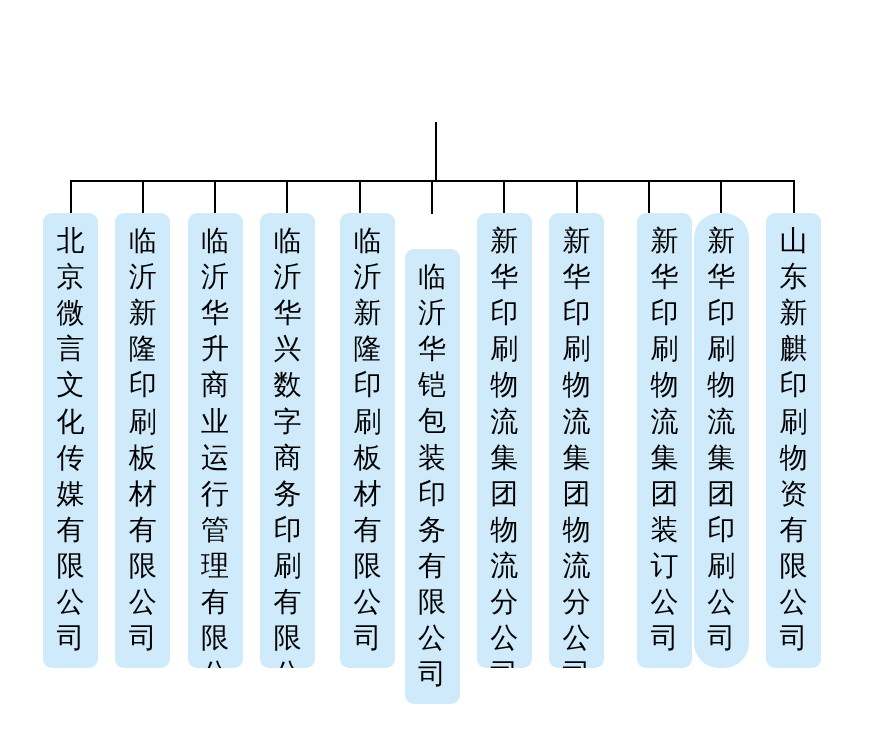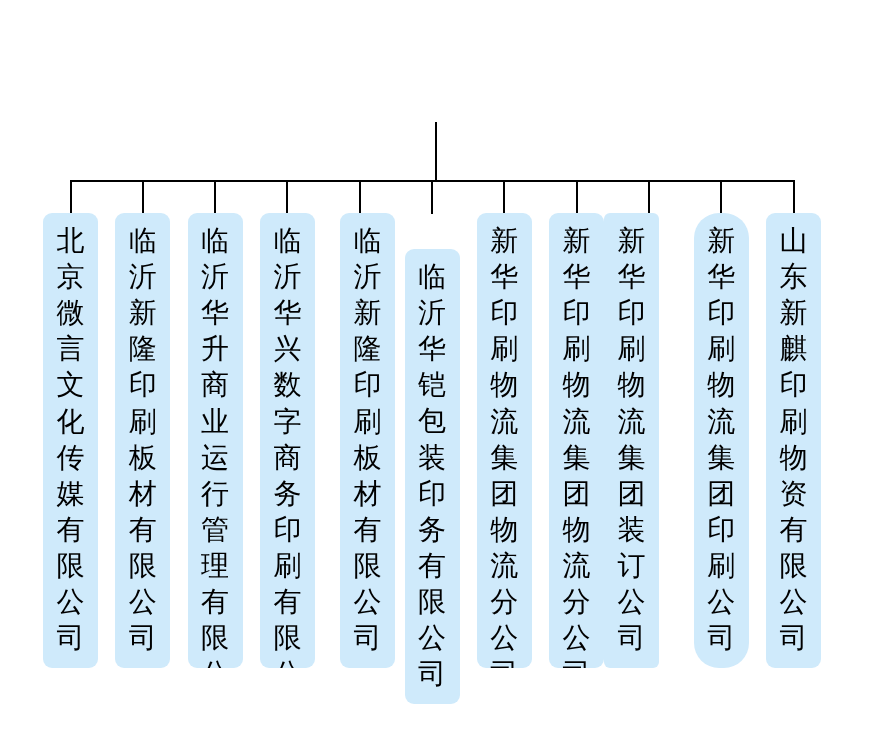--- a/index.html
+++ b/index.html
@@ -131,21 +131,21 @@
       </div>
       <div class="child-node" style="left: 404.5px; margin-top: 36px;">
         <span class="child-label">临沂华铠包装印务有限公司</span>
       </div>
       <div class="child-node" style="left: 476.8px;">
         <span class="child-label">新华印刷物流集团物流分公司</span>
       </div>
       <div class="child-node" style="left: 549.1px;">
         <span class="child-label">新华印刷物流集团物流分公司</span>
       </div>
-      <div class="child-node" style="left: 604px; border-radius: 6px;">
+      <div class="child-node" style="left: 637px;">
         <span class="child-label">新华印刷物流集团装订公司</span>
       </div>
       <div class="child-node" style="left: 693.7px; border-radius: 25px;">
         <span class="child-label">新华印刷物流集团印刷公司</span>
       </div>
       <div class="child-node" style="left: 766px;">
         <span class="child-label">山东新麒印刷物资有限公司</span>
       </div>
     </div>
 

